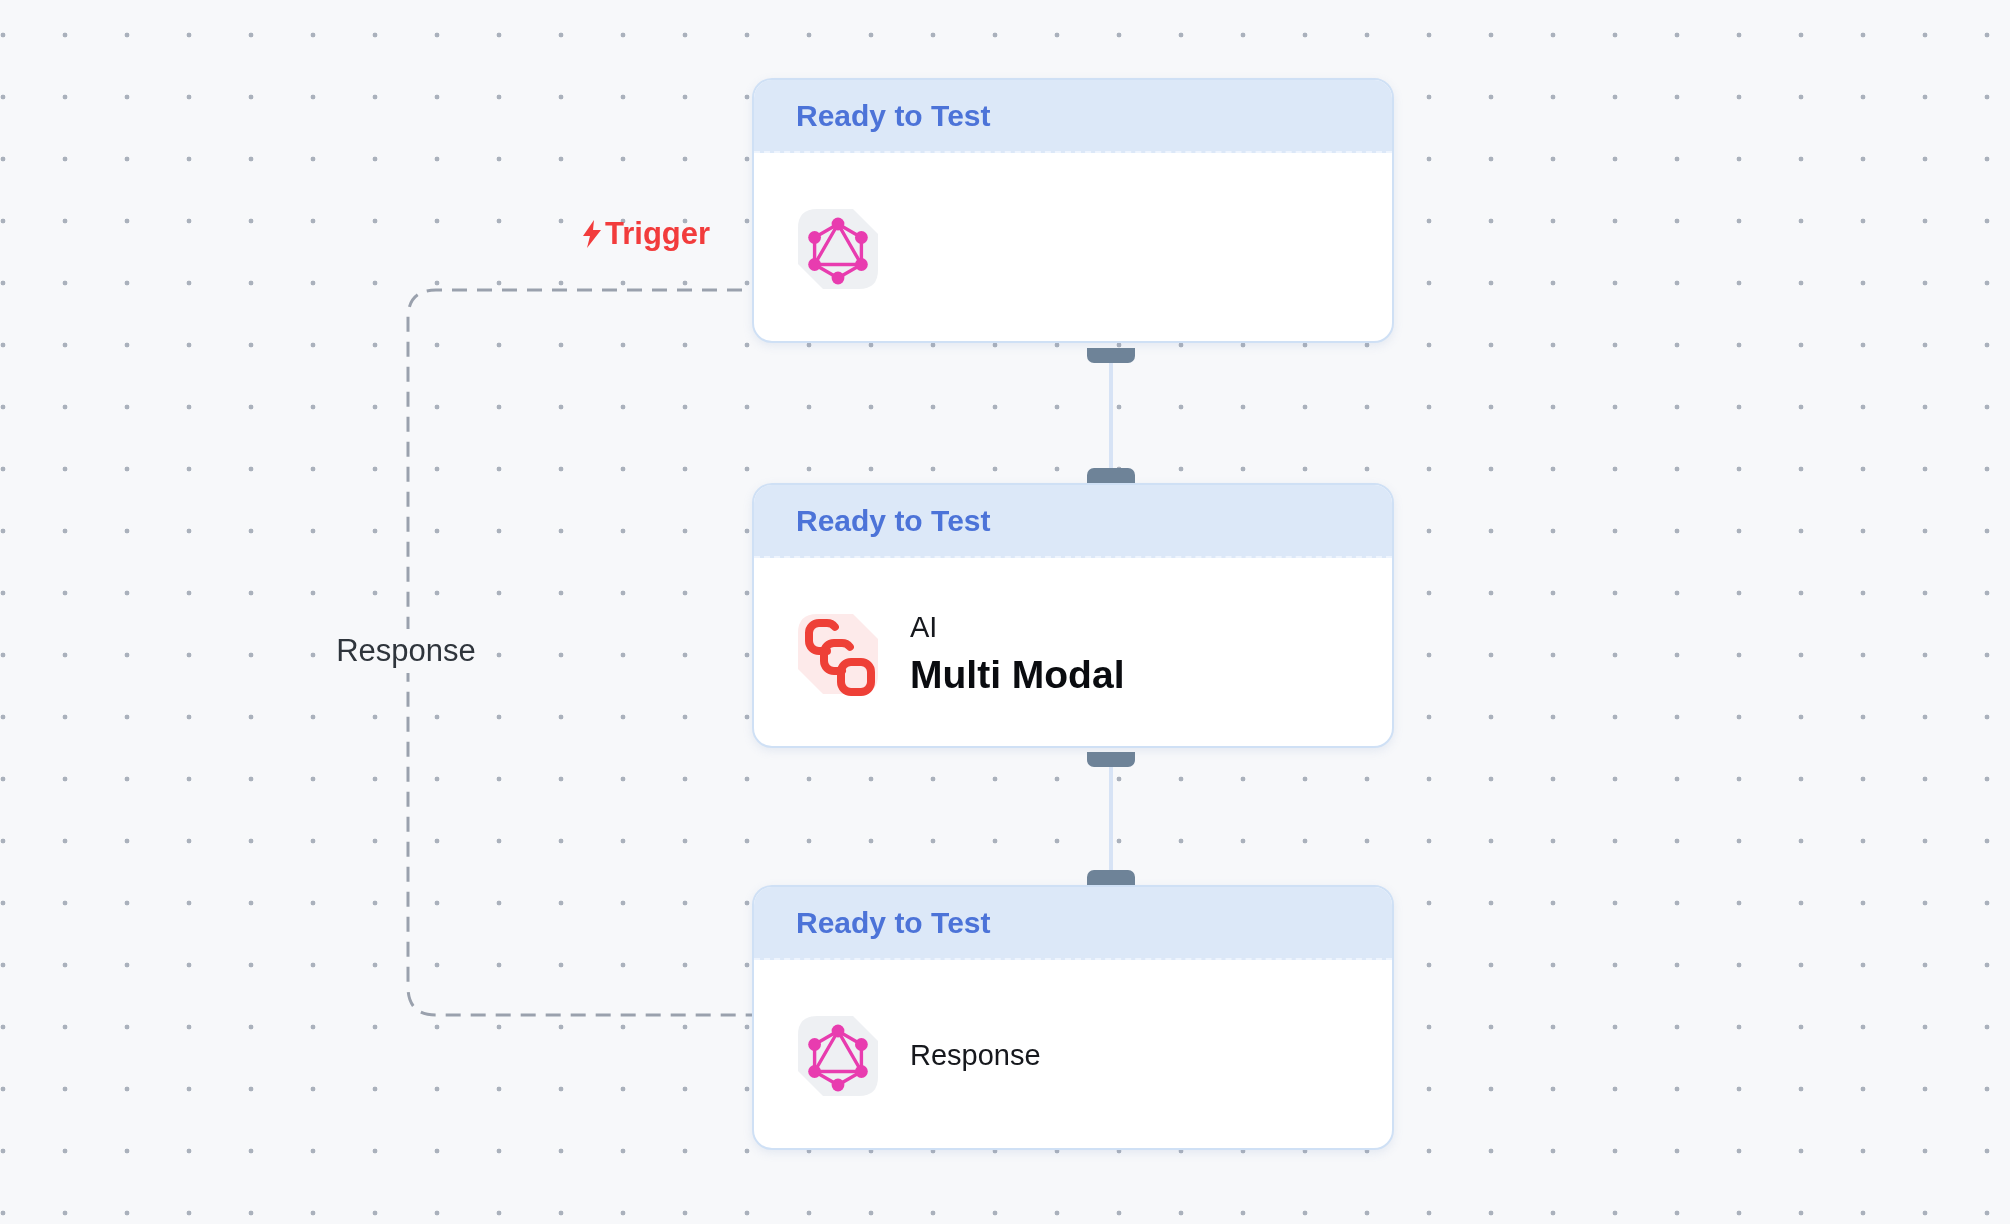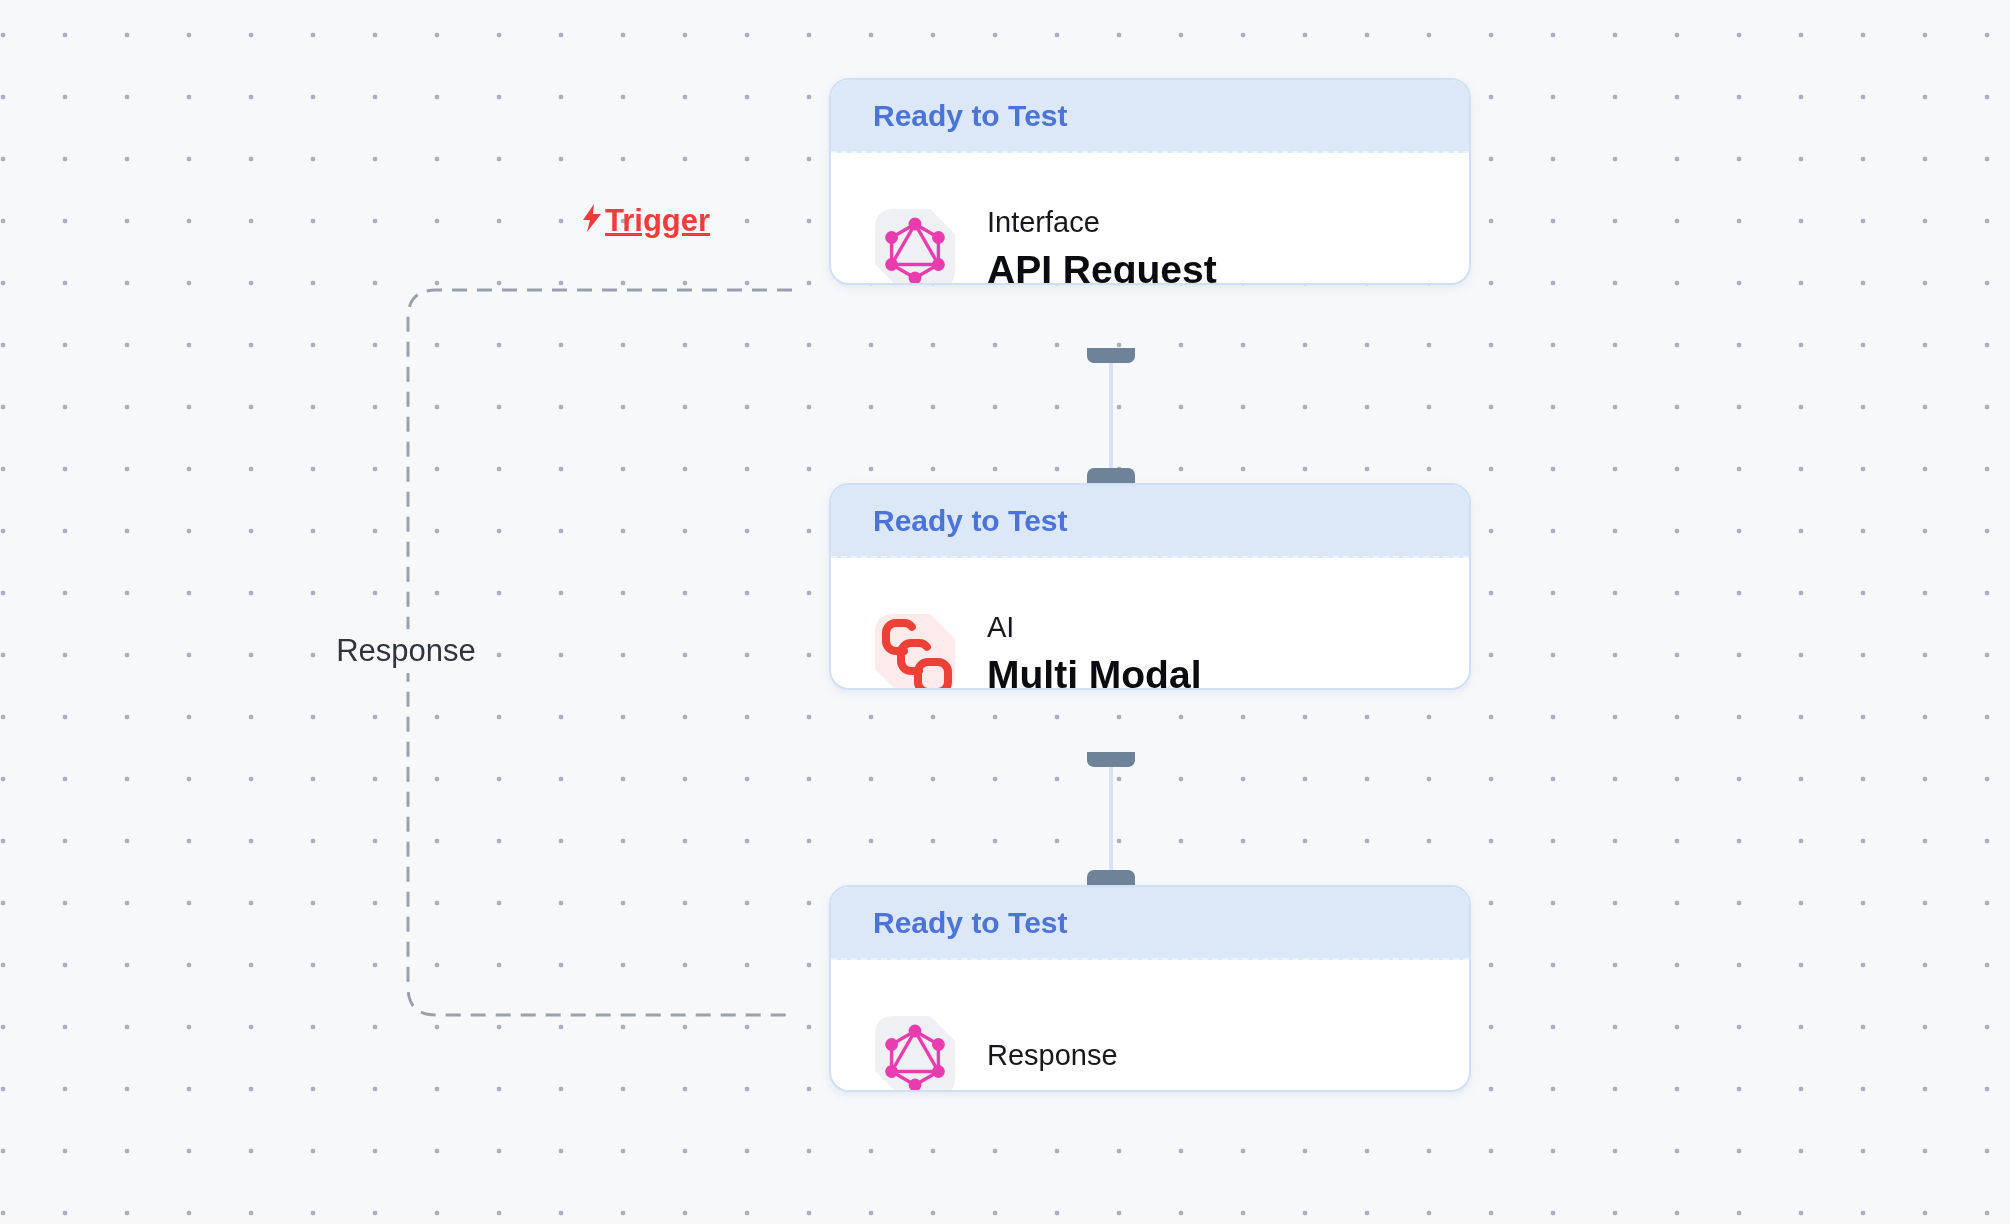--- a/index.html
+++ b/index.html
@@ -16,22 +16,22 @@
     background-size: 62px 62px;
     background-position: -28px 4px;
   }
   .edges-svg {
     position: absolute; left: 0; top: 0;
     width: 2010px; height: 1224px;
     z-index: 1;
   }
   .node {
     position: absolute;
-    width: 642px; height: 207px;
-    left: 829px;
+    width: 642px; height: 265px;
+    left: 752px;
     background: #ffffff;
     border: 2px solid #cfe0f5;
     border-radius: 20px;
     box-shadow: 0 3px 10px rgba(130,155,200,0.16);
     z-index: 3;
     box-sizing: border-box;
     overflow: hidden;
   }
   .node-header {
     height: 73px;
@@ -86,29 +86,28 @@
     z-index: 2;
   }
   .edge-label {
     position: absolute;
     z-index: 2;
     font-size: 31px;
     color: #2f353c;
   }
   .trigger-label {
     position: absolute;
-    left: 581px; top: 203px;
+    left: 581px; top: 216px;
     display: flex;
-    align-items: flex-start;
+    align-items: center;
     gap: 2px;
     color: #f23c3c;
     font-size: 31px;
     font-weight: 700;
     z-index: 2;
-    text-decoration: underline;
   }
   .response-label {
     left: 406px; top: 629px;
     transform: translateX(-50%);
     background: #f7f8fa;
     padding: 4px 16px;
   }
 </style>
 </head>
 <body>
@@ -147,24 +146,20 @@
           </g>
           <g fill="#e83caf">
             <circle cx="42" cy="17" r="6.4"></circle>
               <circle cx="65.4" cy="30.5" r="6.4"></circle>
             <circle cx="65.4" cy="57.5" r="6.4"></circle>
               <circle cx="42" cy="71" r="6.4"></circle>
             <circle cx="18.6" cy="57.5" r="6.4"></circle>
               <circle cx="18.6" cy="30.5" r="6.4"></circle>
           </g>
         </svg>
-      </div>
-      <div class="node-texts">
-        <div class="node-category">Interface</div>
-        <div class="node-title">API Request</div>
       </div>
     </div>
   </div>
 
   <div class="node" style="top:483px;">
     <div class="node-header">
       <span class="status-text">Ready to Test</span>
     </div>
     <div class="node-body">
       <div class="tile">

